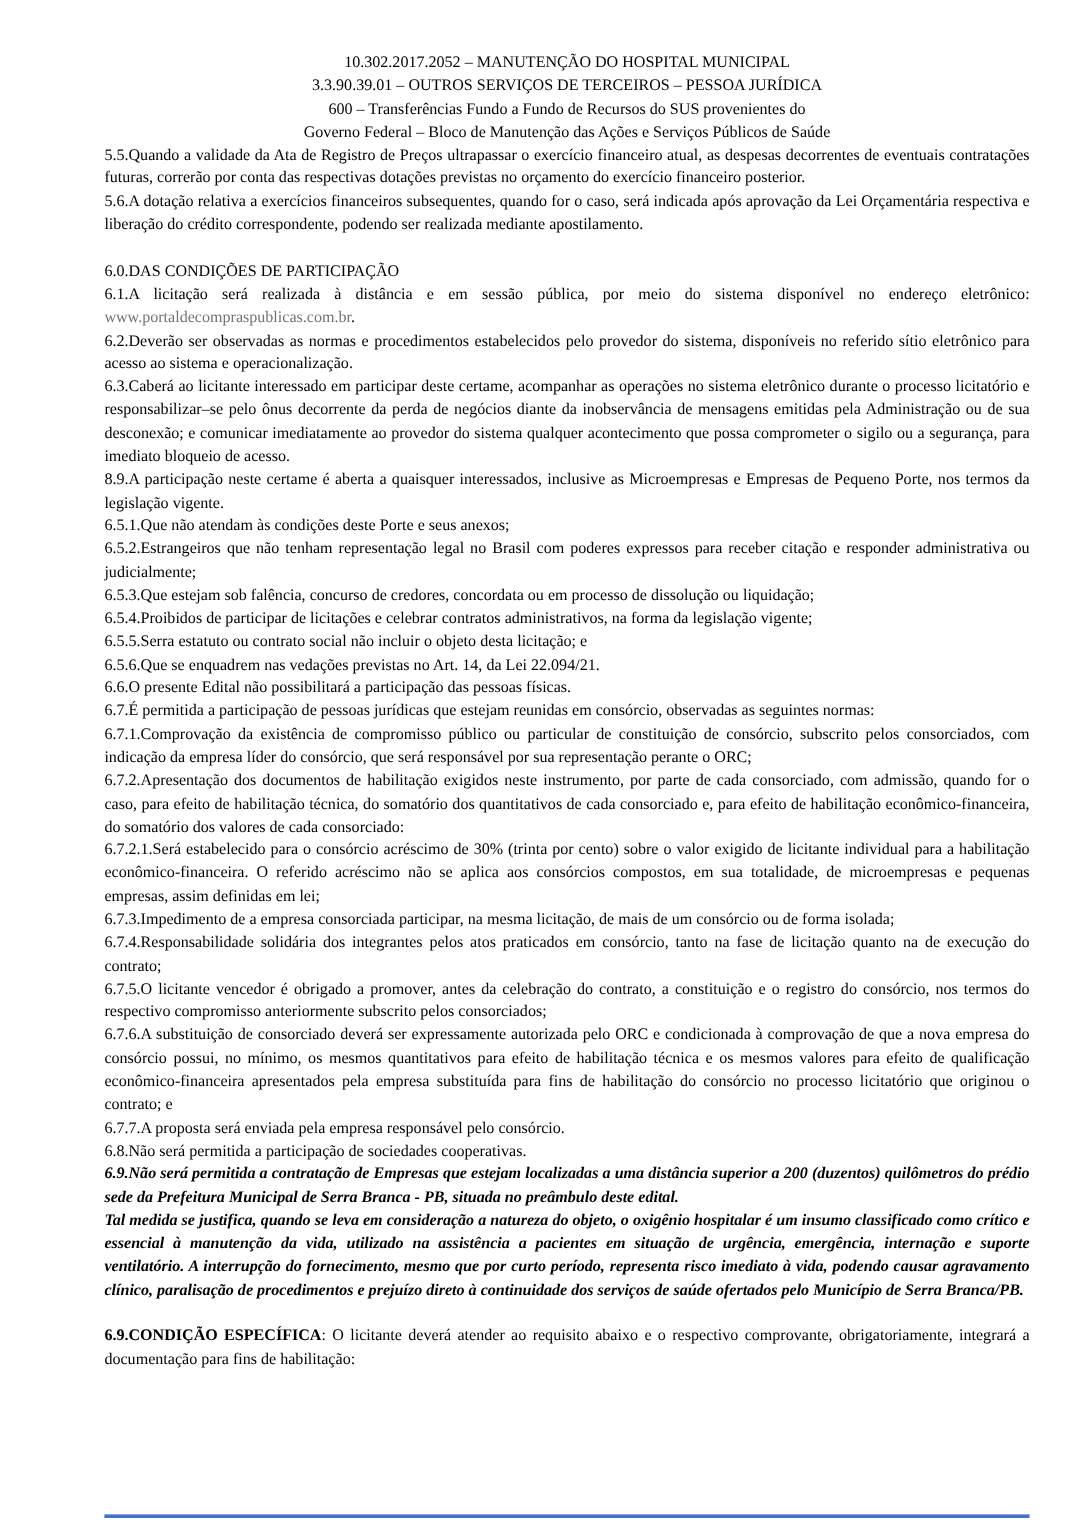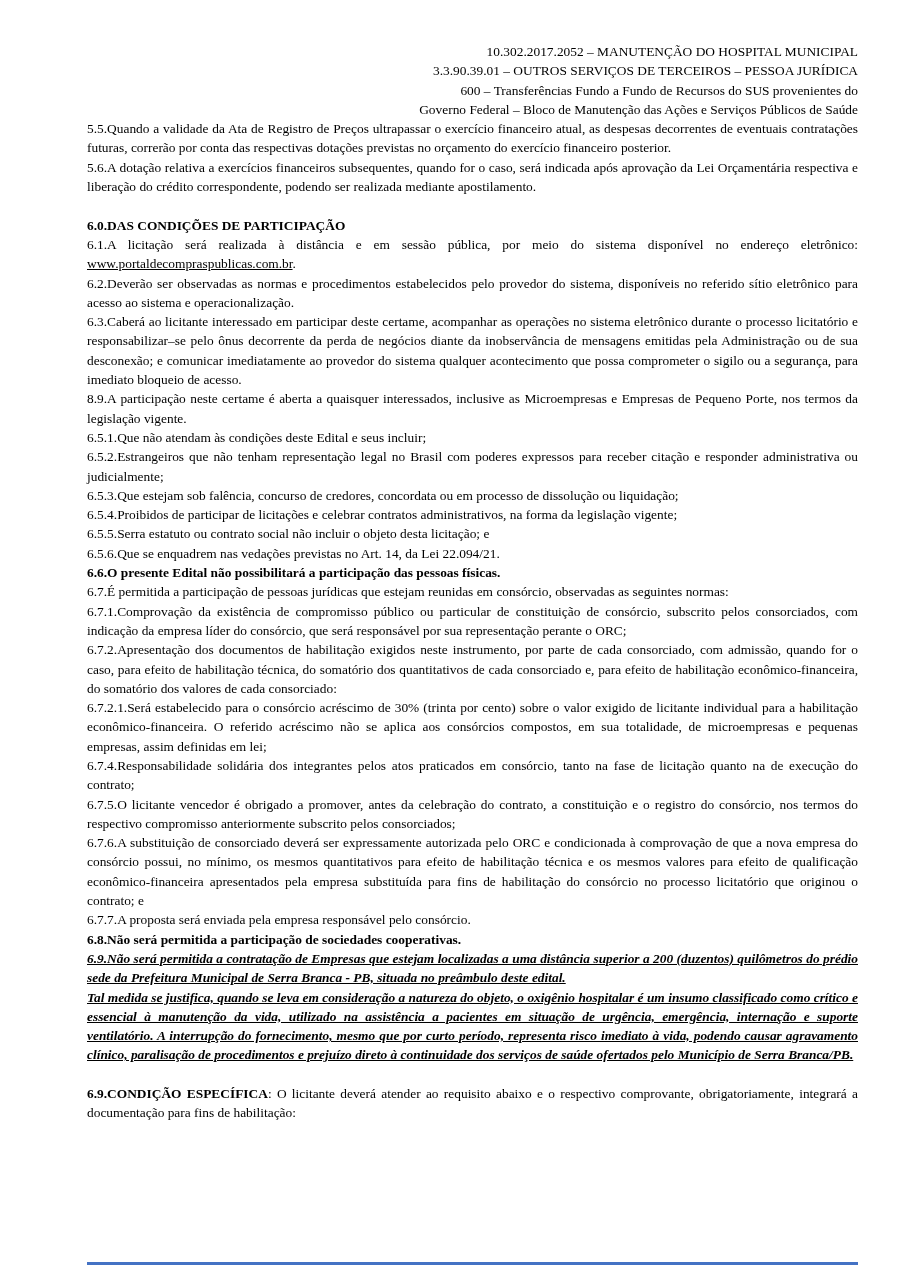--- a/index.html
+++ b/index.html
@@ -14,33 +14,31 @@
   }
   .content {
     position: absolute;
     left: 87px;
     top: 42px;
     width: 771px;
     font-size: 13.4px;
     line-height: 19.3px;
   }
   p { margin: 0; }
-  .line { text-align: right; }
+  .line { text-align: center; }
   .para { text-align: justify; }
-  .bold { font-weight: bold; }
+  .bold { font-weight: normal; }
   .gap { margin-top: 19.3px; }
   .biu {
     font-weight: bold;
     font-style: italic;
-    text-decoration: underline;
     text-align: justify;
   }
   a.link {
-    color: #000000;
-    text-decoration: underline;
+    color: #737373;
     cursor: pointer;
   }
   .blue-rule {
     position: absolute;
     left: 87px;
     width: 771px;
     bottom: 8px;
     height: 3px;
     background: #4472c4;
   }
@@ -59,31 +57,32 @@
     <p class="para">5.5.Quando a validade da Ata de Registro de Preços ultrapassar o exercício financeiro atual, as despesas decorrentes de eventuais contratações futuras, correrão por conta das respectivas dotações previstas no orçamento do exercício financeiro posterior.</p>
     <p class="para">5.6.A dotação relativa a exercícios financeiros subsequentes, quando for o caso, será indicada após aprovação da Lei Orçamentária respectiva e liberação do crédito correspondente,  podendo ser realizada mediante apostilamento.</p>
 
     <p class="para bold gap">6.0.DAS CONDIÇÕES DE PARTICIPAÇÃO</p>
 
     <p class="para"><span>6.1.A licitação será realizada à distância e em sessão pública, por meio do sistema disponível no endereço eletrônico: </span><a class="link">www.portaldecompraspublicas.com.br</a><span>.</span></p>
 
     <p class="para">6.2.Deverão ser observadas as normas e procedimentos estabelecidos pelo provedor do sistema, disponíveis no referido sítio eletrônico para acesso ao sistema e operacionalização.</p>
     <p class="para">6.3.Caberá ao licitante interessado em participar deste certame, acompanhar as operações no sistema eletrônico durante o processo licitatório e responsabilizar–se pelo ônus decorrente da perda de negócios diante da inobservância de mensagens emitidas pela Administração ou de sua desconexão; e comunicar imediatamente ao provedor do sistema qualquer acontecimento  que possa comprometer  o sigilo ou a segurança,  para imediato  bloqueio de acesso.</p>
     <p class="para">8.9.A participação neste certame é aberta a quaisquer interessados, inclusive as Microempresas e Empresas de Pequeno Porte, nos termos da legislação vigente.</p>
-    <p class="para">6.5.1.Que não atendam  às condições deste Edital e seus incluir;</p>
+    <p class="para">6.5.1.Que não atendam  às condições deste Porte e seus anexos;</p>
     <p class="para">6.5.2.Estrangeiros que não tenham representação legal no Brasil com poderes expressos para receber citação e responder  administrativa  ou judicialmente;</p>
     <p class="para">6.5.3.Que estejam sob falência, concurso de credores, concordata ou em processo de dissolução ou liquidação;</p>
     <p class="para">6.5.4.Proibidos de participar de licitações e celebrar contratos administrativos, na forma da legislação vigente;</p>
     <p class="para">6.5.5.Serra estatuto ou contrato social não incluir o objeto desta licitação; e</p>
     <p class="para">6.5.6.Que se enquadrem  nas vedações previstas no Art. 14, da Lei 22.094/21.</p>
     <p class="para bold">6.6.O presente Edital não possibilitará  a participação  das pessoas físicas.</p>
     <p class="para">6.7.É permitida a participação de pessoas jurídicas que estejam reunidas em consórcio, observadas as seguintes normas:</p>
     <p class="para">6.7.1.Comprovação da existência de compromisso público ou particular de constituição de consórcio, subscrito pelos consorciados, com indicação da empresa líder do consórcio, que será responsável por sua representação perante o ORC;</p>
     <p class="para">6.7.2.Apresentação dos documentos de habilitação exigidos neste instrumento, por parte de cada consorciado, com admissão, quando for o caso, para efeito de habilitação técnica, do somatório dos quantitativos de cada consorciado e, para efeito de habilitação econômico-financeira, do somatório dos valores de cada consorciado:</p>
     <p class="para">6.7.2.1.Será estabelecido para o consórcio acréscimo de 30% (trinta por cento) sobre o valor exigido de licitante individual para a habilitação econômico-financeira. O referido acréscimo não se aplica aos consórcios compostos, em sua totalidade, de microempresas e pequenas empresas, assim definidas em lei;</p>
+    <p class="para">6.7.3.Impedimento de a empresa consorciada participar, na mesma licitação, de mais de um consórcio ou de forma isolada;</p>
     <p class="para">6.7.4.Responsabilidade solidária dos integrantes pelos atos praticados em consórcio, tanto na fase de licitação quanto na de execução do contrato;</p>
     <p class="para">6.7.5.O licitante vencedor é obrigado a promover, antes da celebração do contrato, a constituição e o registro do consórcio, nos termos do respectivo compromisso anteriormente  subscrito pelos consorciados;</p>
     <p class="para">6.7.6.A substituição de consorciado deverá ser expressamente autorizada pelo ORC e condicionada à comprovação de que a nova empresa do consórcio possui, no mínimo, os mesmos quantitativos para efeito de habilitação técnica e os mesmos valores para efeito de qualificação econômico-financeira apresentados pela empresa substituída para fins de habilitação do consórcio no processo licitatório que originou o contrato; e</p>
     <p class="para">6.7.7.A proposta será enviada pela empresa responsável  pelo consórcio.</p>
     <p class="para bold">6.8.Não será permitida a participação de sociedades  cooperativas.</p>
     <p class="para biu">6.9.Não será permitida a contratação de Empresas que estejam localizadas a uma distância superior a 200 (duzentos) quilômetros do prédio sede da Prefeitura Municipal de Serra Branca - PB, situada no preâmbulo deste edital.</p>
     <p class="para biu">Tal medida se justifica, quando se leva em consideração a natureza do objeto, o oxigênio hospitalar é um insumo classificado como crítico e essencial à manutenção da vida, utilizado na assistência a pacientes em situação de urgência, emergência, internação e suporte ventilatório. A interrupção do fornecimento, mesmo que por curto período, representa risco imediato à vida, podendo causar agravamento clínico, paralisação de procedimentos e prejuízo direto à continuidade dos serviços de saúde ofertados pelo Município de Serra Branca/PB.</p>
 
     <p class="para gap"><b>6.9.CONDIÇÃO  ESPECÍFICA</b><span>:  O  licitante  deverá  atender  ao  requisito  abaixo  e  o  respectivo  comprovante, obrigatoriamente,  integrará  a documentação  para fins de habilitação:</span></p>
 

